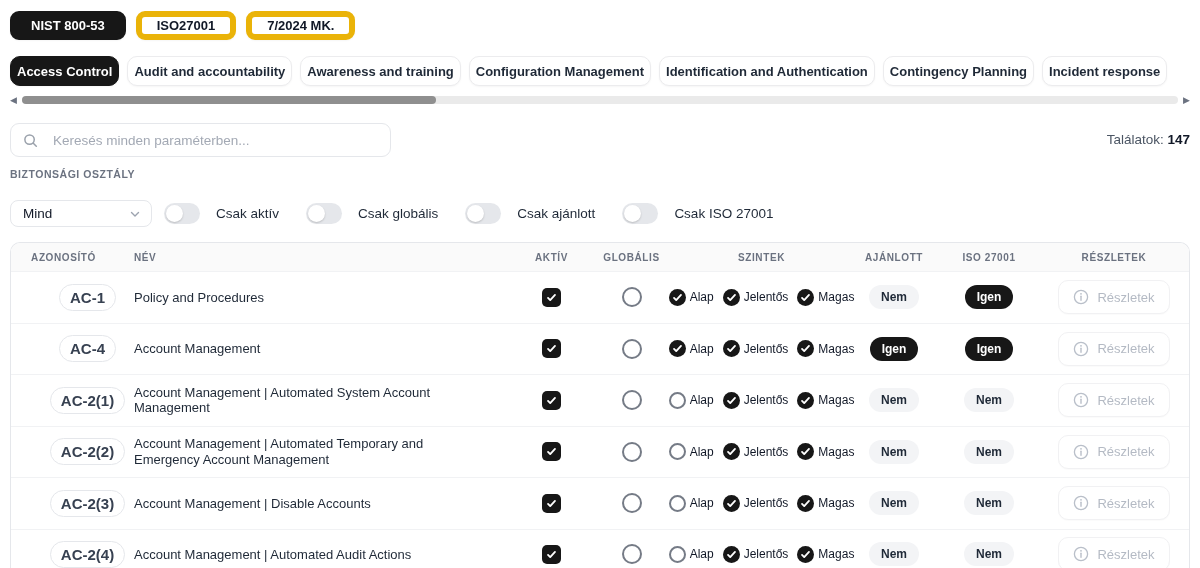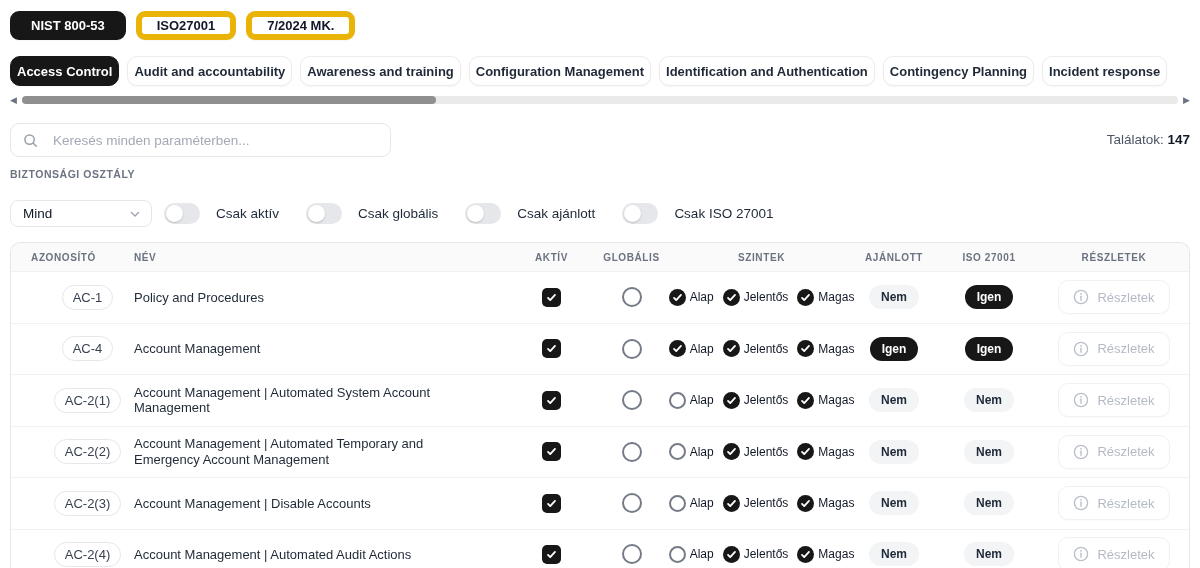--- a/index.html
+++ b/index.html
@@ -86,21 +86,21 @@
   }
   .th { text-align: center; }
   .th.l-id { text-align: center; }
   .th.l-name { text-align: left; padding-left: 18px; }
   .tr { border-top: 1px solid #f1f2f4; min-height: 51.5px; }
   .tr:last-child { border-bottom: 1px solid #f1f2f4; }
   .td { text-align: center; }
   .td-id { display: flex; justify-content: center; }
   .id-pill {
     border: 1px solid #e5e7eb; border-radius: 999px; background: #fff;
-    padding: 4px 10px; font-size: 13px; font-weight: 400; color: #374151; white-space: nowrap; margin-left: 48px;
+    padding: 4px 10px; font-size: 15px; font-weight: 700; color: #374151; white-space: nowrap; margin-left: 48px;
   }
   .td-name {
     text-align: left; font-size: 13px; font-weight: 500; color: #1f2937;
     padding: 8px 26px 8px 18px; line-height: 1.18;
   }
   .cb-square {
     width: 19px; height: 19px; border-radius: 5px; background: #171717;
     display: inline-flex; align-items: center; justify-content: center; cursor: pointer;
   }
   .cb-circle {

